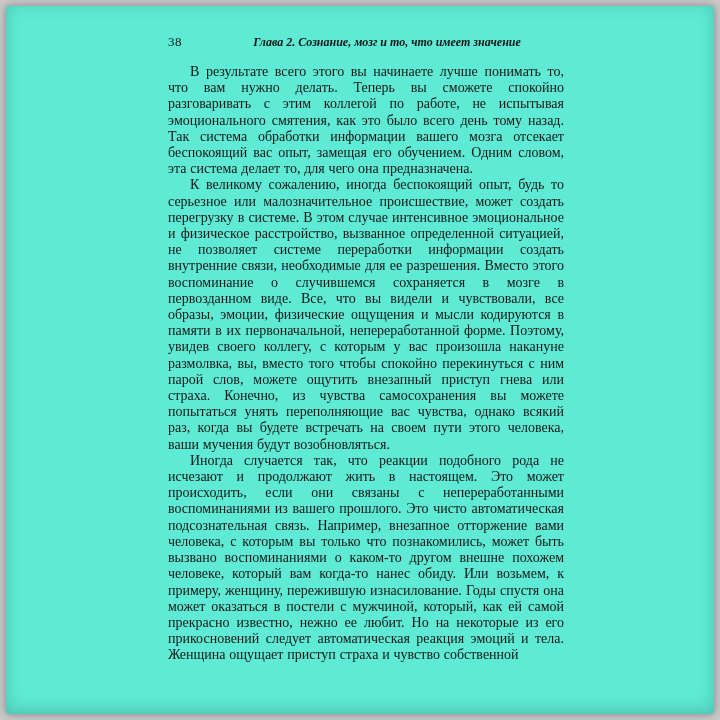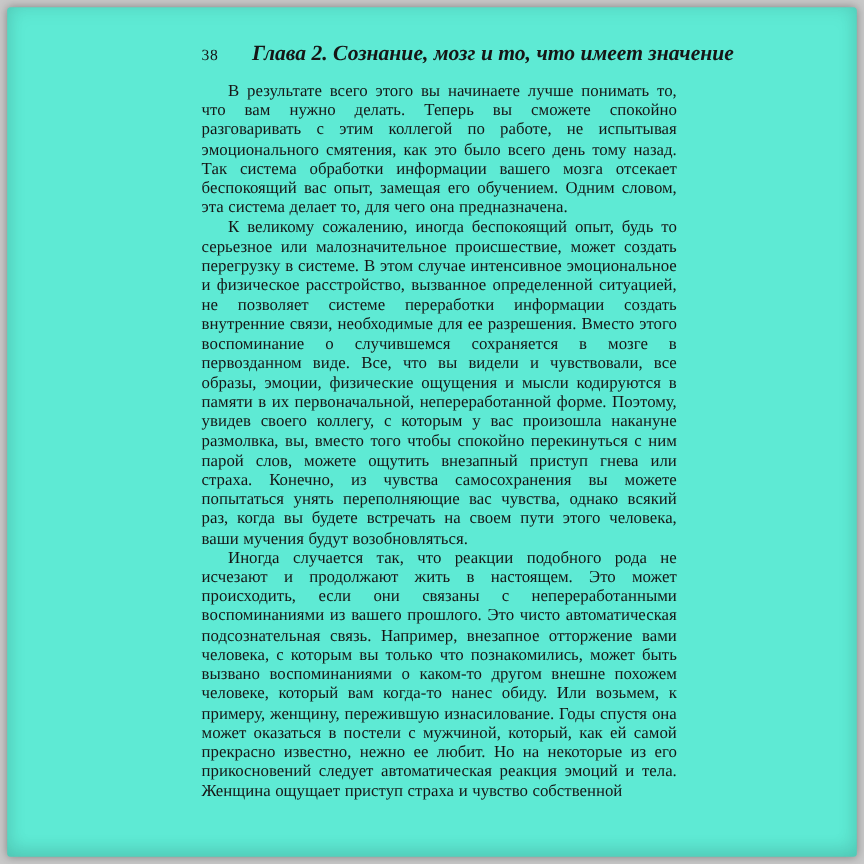--- a/index.html
+++ b/index.html
@@ -42,21 +42,21 @@
     font-weight: 400;
     min-width: 42px;
     letter-spacing: 0.5px;
   }
   .head-title {
     flex: 1;
     text-align: center;
     font-style: italic;
     font-weight: 600;
     white-space: nowrap;
-    font-size: 18px;
+    font-size: 12px;
   }
   .head-rule {
     width: 396px;
     height: 0;
     margin: 0 0 14px 0;
   }
   .text-block {
     width: 396px;
     font-size: 14px;
     line-height: 16.2px;

